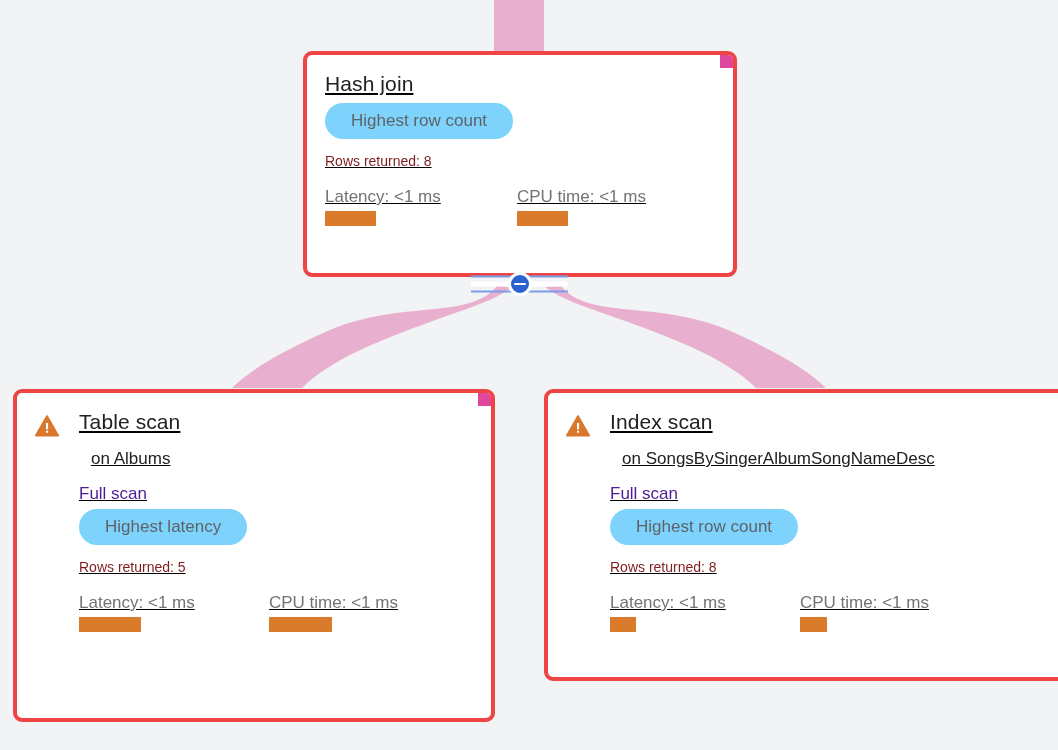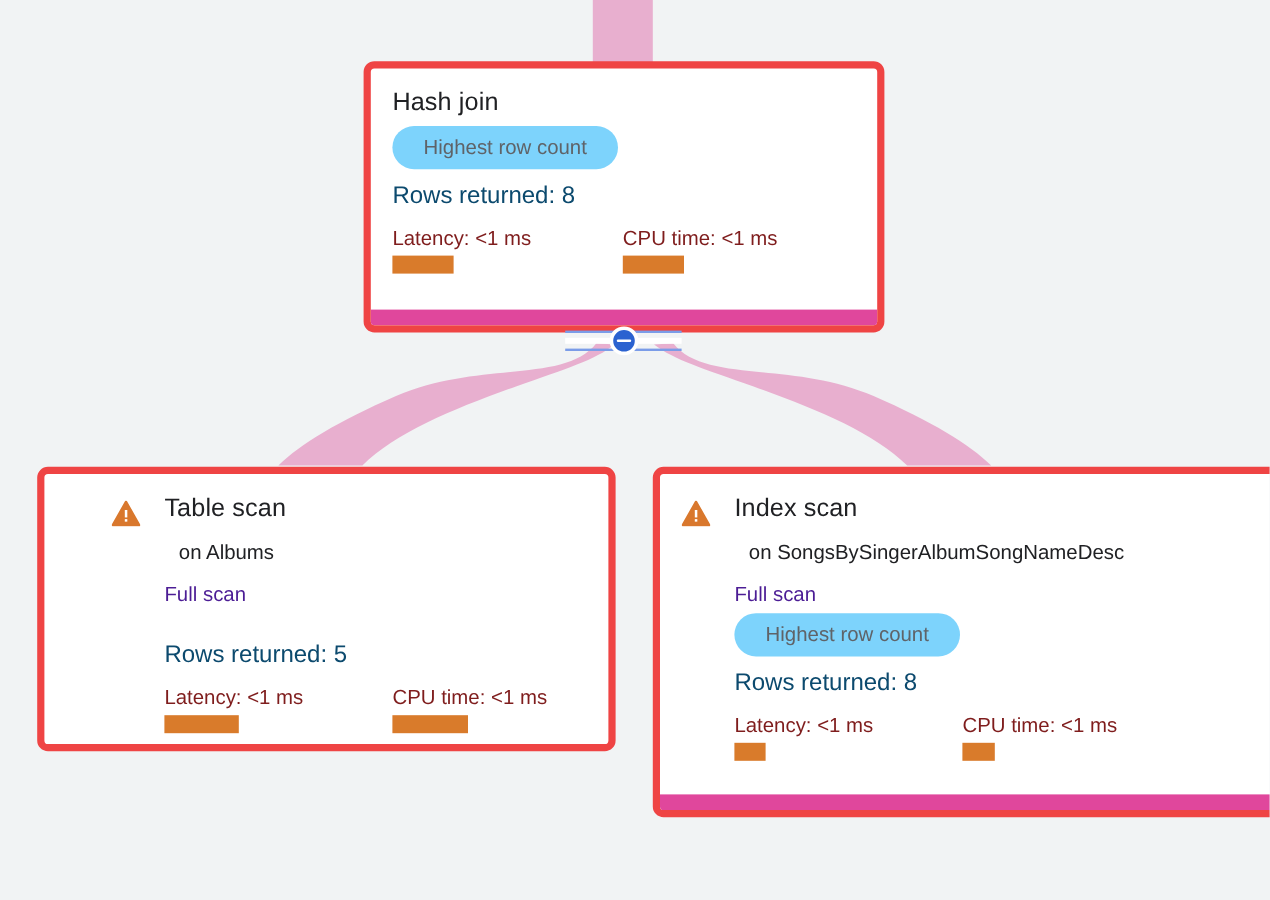--- a/index.html
+++ b/index.html
@@ -30,26 +30,27 @@
     left: 0; top: 0;
     width: 1058px;
     height: 750px;
     pointer-events: none;
   }
 
   
   .node-card {
     position: absolute;
     background: #FFFFFF;
-    border: 6px solid #ef4444;
+    border: 4px solid #ef4444;
     border-radius: 9px;
     overflow: hidden;
     display: flex;
-    flex-direction: column;
+    flex-direction: row;
     justify-content: space-between;
+    text-decoration: underline;
   }
   .node-body {
     padding: 16px 18px 10px 18px;
     display: flex;
     flex-direction: row;
     align-items: flex-start;
   }
   .node-warning-slot {
     width: 44px;
     flex: 0 0 44px;
@@ -93,36 +94,36 @@
     color: #5F6368;
     font-size: 17px;
     line-height: 20px;
     border-radius: 18px;
     padding: 8px 26px;
     margin: 0 0 5px 0;
     white-space: nowrap;
   }
 
   .rows-returned {
-    font-size: 20px;
-    color: #0c4a6e;
+    font-size: 14px;
+    color: #7f1d1d;
     line-height: 23px;
     margin: 6px 0 0 0;
     white-space: nowrap;
   }
 
   .metrics {
     display: flex;
     flex-direction: row;
     margin-top: 13px;
   }
   .metric { position: relative; }
   .metric-label {
     font-size: 17px;
-    color: #7f1d1d;
+    color: #737373;
     line-height: 21px;
     white-space: nowrap;
   }
   .metric-bar {
     height: 15px;
     background: #D97B2B;
     margin-top: 4px;
   }
 
   .node-footer {
@@ -231,35 +232,35 @@
     <div class="collapse-rails">
       <div class="rail"></div>
       <div class="rail rail-mid"></div>
       <div class="rail"></div>
     </div>
     <button class="collapse-btn" title="Collapse">
       <span class="minus"></span>
     </button>
   </div>
 
-  <div class="node-card" id="node-table-scan" style="left:31px; top:389px; width:482px; height:237px;padding-left:38px;">
+  <div class="node-card" id="node-table-scan" style="left:13px; top:389px; width:482px; height:333px;">
     <div class="node-body">
       <div class="node-warning-slot">
         <svg class="warn-icon" width="24" height="22" viewBox="0 0 24 22">
           <path d="M12 1.2 L23 20.6 L1 20.6 Z" fill="#D9782D" stroke="#D9782D" stroke-width="2" stroke-linejoin="round"></path>
           <rect x="11" y="8" width="2.1" height="6.2" fill="#FFFFFF"></rect>
           <rect x="11" y="15.6" width="2.1" height="2.1" fill="#FFFFFF"></rect>
         </svg>
       </div>
       <div class="node-content">
         <div class="node-title">Table scan</div>
         <div class="node-subtitle">on Albums</div>
         <div class="node-subtitle2">Full scan</div>
         <div class="chips">
-          <br>
+          <span class="chip">Highest latency</span><br>
         </div>
         <div class="rows-returned">Rows returned: 5</div>
         <div class="metrics">
           <div class="metric" style="width:190px;">
             <div class="metric-label">Latency: &lt;1 ms</div>
             <div class="metric-bar" style="width:62px;"></div>
           </div>
           <div class="metric">
             <div class="metric-label">CPU time: &lt;1 ms</div>
             <div class="metric-bar" style="width:63px;"></div>

